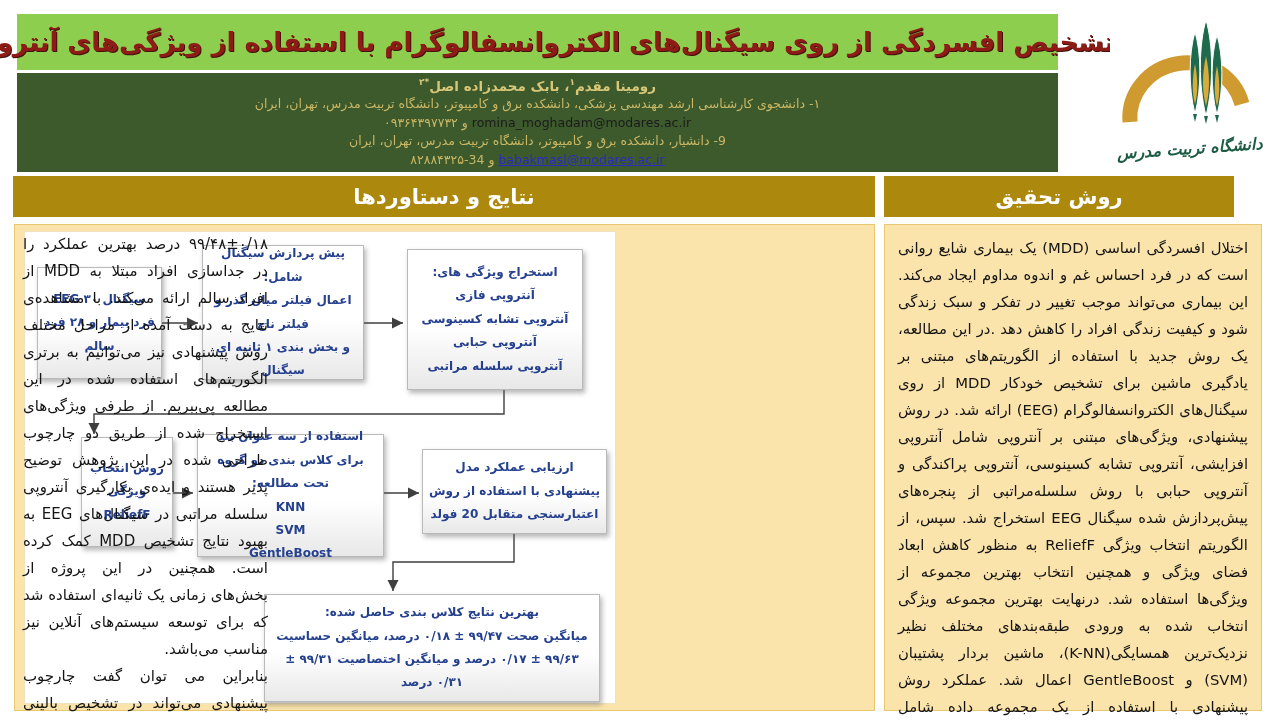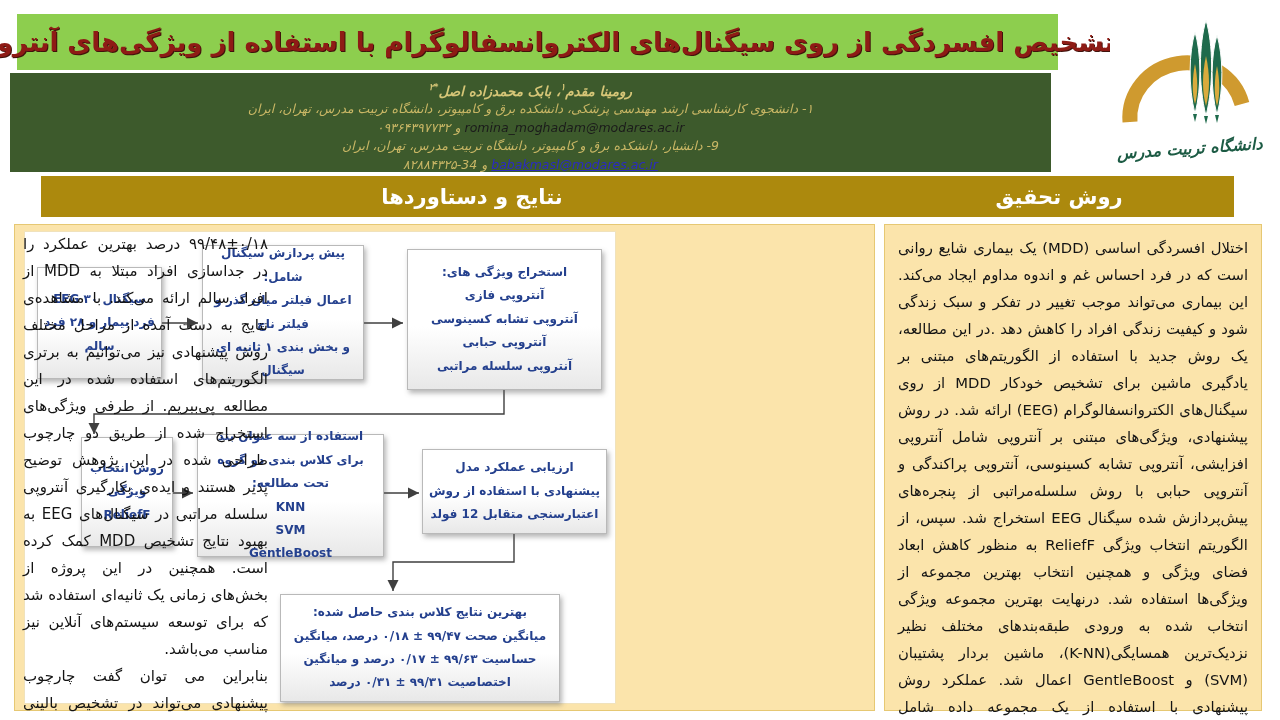--- a/index.html
+++ b/index.html
@@ -21,38 +21,38 @@
   }
 
   
   .logo-area {
     position: absolute; left: 1110px; top: 4px; width: 166px; height: 170px;
     background: #ffffff;
   }
 
   
   .authors-block {
-    position: absolute; left: 10px; top: 73px; width: 1041px; height: 99px;
+    position: absolute; left: 17px; top: 73px; width: 1041px; height: 99px;
     background: #3d5a2c; text-align: center; color: #c9b765;
-    padding-top: 5px; font-size: 12.5px; line-height: 18.5px; font-style: italic;
+    font-size: 12.5px; line-height: 18.5px;
   }
   .authors-block .names { font-size: 13.5px; color: #d6c677; font-weight: bold; }
   .authors-block sup { font-size: 9px; }
   .contact-line .email-plain { color: #1b1b1b; direction: ltr; unicode-bidi: embed; text-align: center; }
   .contact-line .email-link {
     color: #2a2ac4; text-decoration: underline; direction: ltr; unicode-bidi: embed; cursor: pointer;
   }
 
   
   .sec-header {
     position: absolute; top: 176px; height: 41px; background: #ac890d;
     display: flex; align-items: center; justify-content: center;
   }
   .sec-header span { color: #ffffff; font-size: 21px; font-weight: bold; }
-  .sec-header.left  { left: 13px;  width: 862px; margin-left: 28px; }
+  .sec-header.left  { left: 13px;  width: 862px; }
   .sec-header.right { left: 884px; width: 350px; }
 
   
   .panel {
     position: absolute; top: 224px; height: 487px;
     background: #fbe4ab; border: 1px solid #e6c873;
   }
   .panel.left  { left: 14px;  width: 861px; }
   .panel.right { left: 884px; width: 378px; }
 
@@ -151,33 +151,33 @@
         <polyline points="479,158 479,182 69,182 69,202" fill="none" stroke="#3f3f3f" stroke-width="1.4" marker-end="url(#ah)"></polyline>
         <line x1="127" y1="261" x2="168" y2="261" stroke="#3f3f3f" stroke-width="1.4" marker-end="url(#ah)"></line>
         <line x1="359" y1="261" x2="394" y2="261" stroke="#3f3f3f" stroke-width="1.4" marker-end="url(#ah)"></line>
         <polyline points="489,302 489,330 368,330 368,359" fill="none" stroke="#3f3f3f" stroke-width="1.4" marker-end="url(#ah)"></polyline>
       </svg>
 
       <div class="flow-box" style="left:12px;  top:35px;  width:125px; height:112px;">سیگنال EEG ۳۰ فرد بیمار و ۲۸ فرد سالم</div>
       <div class="flow-box" style="left:177px; top:13px;  width:162px; height:135px;">پیش پردازش سیگنال شامل:
 اعمال فیلتر میان گذر و فیلتر ناچ
 و بخش بندی ۱ ثانیه ای سیگنال</div>
-      <div class="flow-box" style="left:382px; top:17px;  width:195px; height:141px;">استخراج ویژگی های:
+      <div class="flow-box" style="left:382px; top:17px;  width:176px; height:141px;">استخراج ویژگی های:
 آنتروپی فازی
 آنتروپی تشابه کسینوسی
 آنتروپی حبابی
 آنتروپی سلسله مراتبی</div>
       <div class="flow-box" style="left:12px;  top:205px; width:92px; height:110px;margin-left:44px;">روش انتخاب ویژگی
 ReliefF</div>
       <div class="flow-box" style="left:172px; top:202px; width:187px; height:123px;">استفاده از سه عنوان بند برای کلاس بندی دو گروه تحت مطالعه:
 KNN
 SVM
 GentleBoost</div>
-      <div class="flow-box" style="left:397px; top:217px; width:185px; height:85px;">ارزیابی عملکرد مدل پیشنهادی با استفاده از روش اعتبارسنجی متقابل 12 فولد</div>
-      <div class="flow-box" style="left:239px; top:362px; width:280px; height:108px;margin-left:16px;">بهترین نتایج کلاس بندی حاصل شده:
+      <div class="flow-box" style="left:397px; top:217px; width:185px; height:85px;">ارزیابی عملکرد مدل پیشنهادی با استفاده از روش اعتبارسنجی متقابل 20 فولد</div>
+      <div class="flow-box" style="left:239px; top:362px; width:336px; height:108px;">بهترین نتایج کلاس بندی حاصل شده:
 میانگین صحت ۹۹/۴۷ ± ۰/۱۸ درصد، میانگین حساسیت ۹۹/۶۳ ± ۰/۱۷ درصد و میانگین اختصاصیت ۹۹/۳۱ ± ۰/۳۱ درصد</div>
     </div>
 
     <div class="results-text">
       <p>۹۹/۴۸±۰/۱۸ درصد بهترین عملکرد را در جداسازی افراد مبتلا به MDD از افراد سالم ارائه می‌کند. با مشاهده‌ی نتایج به دست آمده از مراحل مختلف روش پیشنهادی نیز می‌توانیم به برتری الگوریتم‌های استفاده شده در این مطالعه پی‌ببریم. از طرفی ویژگی‌های استخراج شده از طریق دو چارچوب طراحی شده در این پژوهش توضیح پذیر هستند و ایده‌ی بکارگیری آنتروپی سلسله مراتبی در سیگنال‌های EEG به بهبود نتایج تشخیص MDD کمک کرده است. همچنین در این پروژه از بخش‌های زمانی یک ثانیه‌ای استفاده شد که برای توسعه سیستم‌های آنلاین نیز مناسب می‌باشد.</p>
       <p>بنابراین می توان گفت چارچوب پیشنهادی می‌تواند در تشخیص بالینی MDD به عنوان ابزار کمکی مورد استفاده پزشکان قرار بگیرد.</p>
     </div>
   </div>
 
   <div class="panel right">

